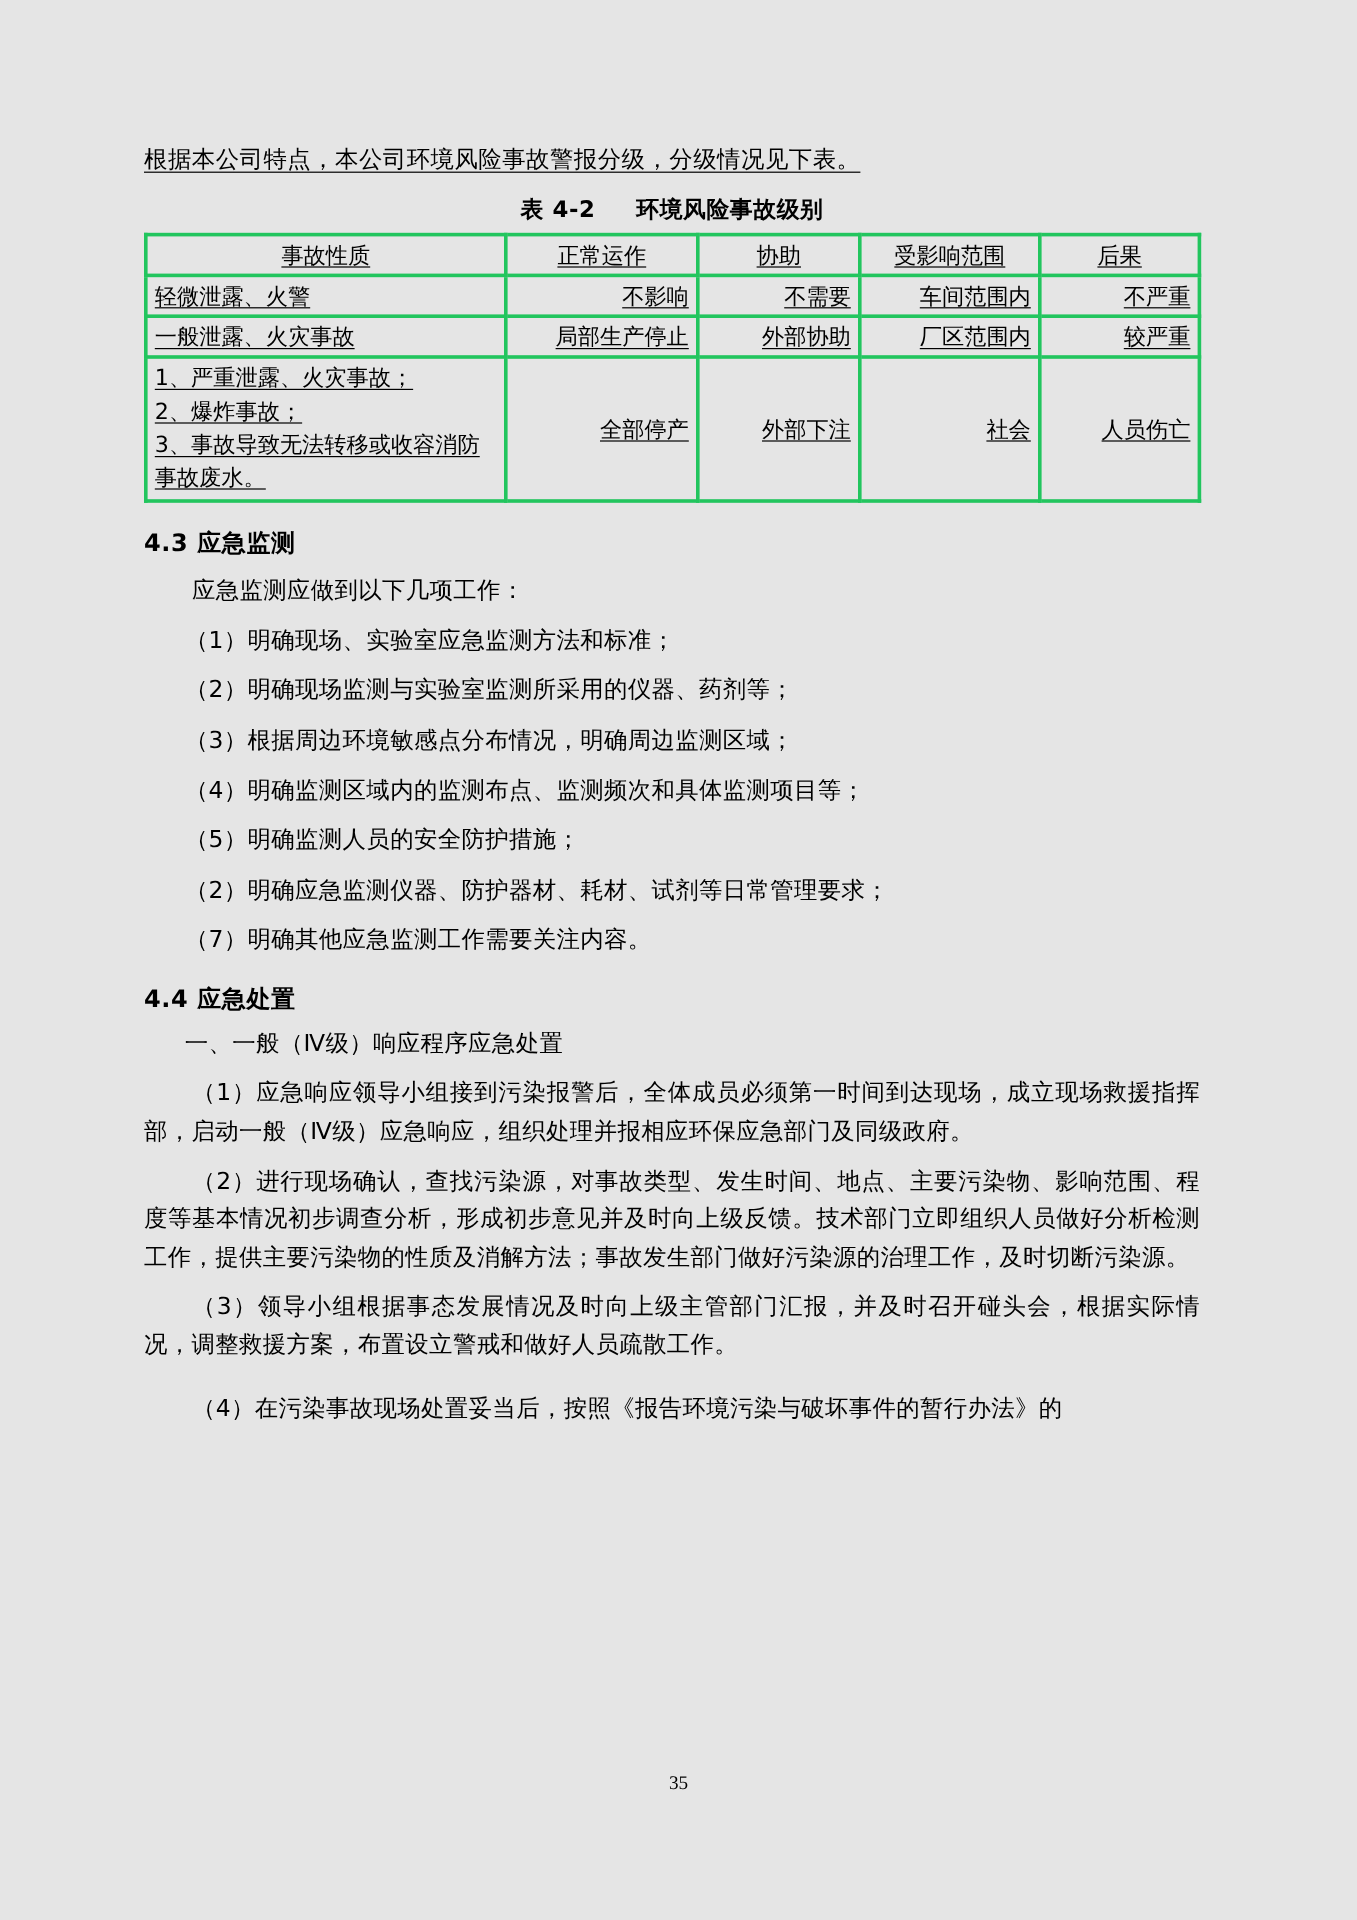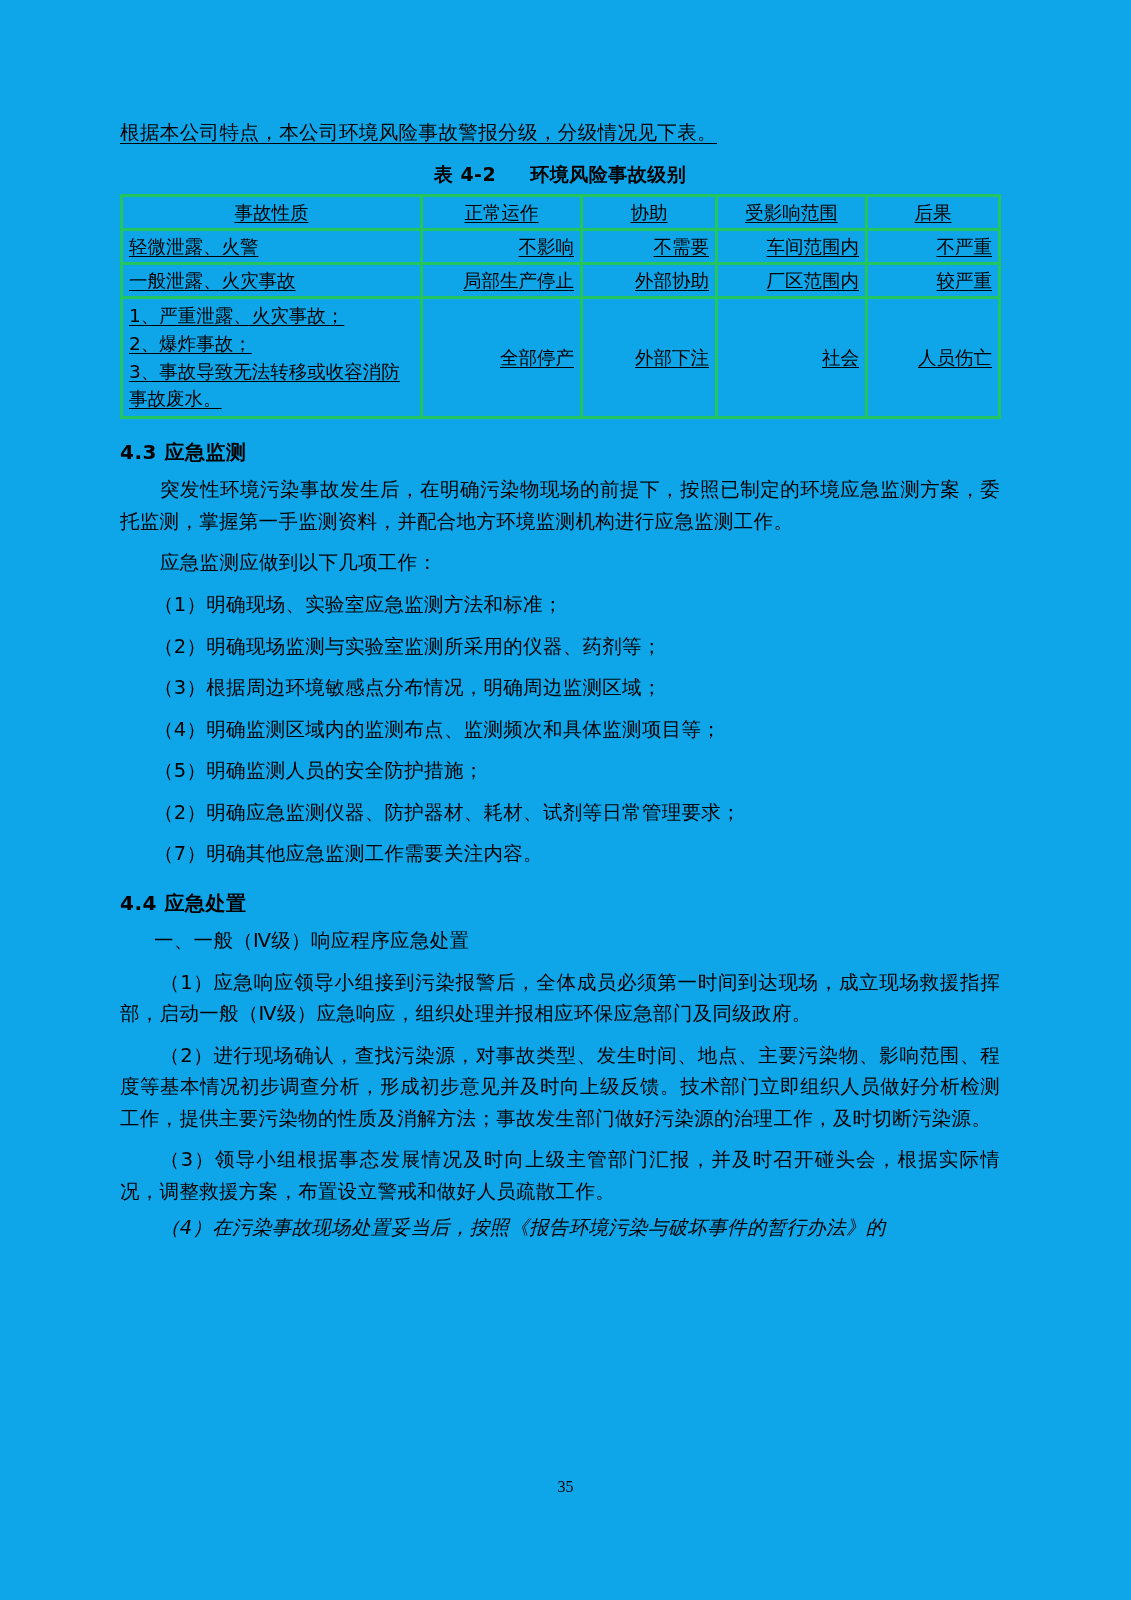--- a/index.html
+++ b/index.html
@@ -4,21 +4,21 @@
 <style>
   html, body {
     margin: 0;
     padding: 0;
     background: #ffffff;
   }
   .page {
     position: relative;
     width: 1131px;
     height: 1600px;
-    background: #0ea5e9;
+    background: #e5e5e5;
     margin: 0 auto;
     box-sizing: border-box;
     font-family: "DejaVu Sans", "Liberation Sans", sans-serif;
     color: #000000;
   }
   .content {
     position: absolute;
     left: 120px;
     top: 118px;
     width: 880px;
@@ -155,37 +155,36 @@
           <td class="c"><span class="u">全部停产</span></td>
           <td class="c"><span class="u">外部下注</span></td>
           <td class="c"><span class="u">社会</span></td>
           <td class="c"><span class="u">人员伤亡</span></td>
         </tr>
       </tbody>
     </table>
 
     <h2 class="sec">4.3 应急监测</h2>
 
-    <p class="para indent">突发性环境污染事故发生后，在明确污染物现场的前提下，按照已制定的环境应急监测方案，委托监测，掌握第一手监测资料，并配合地方环境监测机构进行应急监测工作。</p>
     <p class="para indent" style="margin-top:10px;">应急监测应做到以下几项工作：</p>
 
     <p class="item" style="margin-top:10px;">（1）明确现场、实验室应急监测方法和标准；</p>
     <p class="item" style="margin-top:10px;">（2）明确现场监测与实验室监测所采用的仪器、药剂等；</p>
     <p class="item" style="margin-top:10px;">（3）根据周边环境敏感点分布情况，明确周边监测区域；</p>
     <p class="item" style="margin-top:10px;">（4）明确监测区域内的监测布点、监测频次和具体监测项目等；</p>
     <p class="item" style="margin-top:10px;">（5）明确监测人员的安全防护措施；</p>
     <p class="item" style="margin-top:10px;">（2）明确应急监测仪器、防护器材、耗材、试剂等日常管理要求；</p>
     <p class="item" style="margin-top:10px;">（7）明确其他应急监测工作需要关注内容。</p>
 
     <h2 class="sec">4.4 应急处置</h2>
 
     <p class="item">一、一般（Ⅳ级）响应程序应急处置</p>
 
     <p class="para indent" style="margin-top:10px;">（1）应急响应领导小组接到污染报警后，全体成员必须第一时间到达现场，成立现场救援指挥部，启动一般（Ⅳ级）应急响应，组织处理并报相应环保应急部门及同级政府。</p>
     <p class="para indent" style="margin-top:10px;">（2）进行现场确认，查找污染源，对事故类型、发生时间、地点、主要污染物、影响范围、程度等基本情况初步调查分析，形成初步意见并及时向上级反馈。技术部门立即组织人员做好分析检测工作，提供主要污染物的性质及消解方法；事故发生部门做好污染源的治理工作，及时切断污染源。</p>
     <p class="para indent" style="margin-top:10px;">（3）领导小组根据事态发展情况及时向上级主管部门汇报，并及时召开碰头会，根据实际情况，调整救援方案，布置设立警戒和做好人员疏散工作。</p>
-    <p class="para indent" style="margin-top:4px;font-style:italic;">（4）在污染事故现场处置妥当后，按照《报告环境污染与破坏事件的暂行办法》的</p>
+    <p class="para indent" style="margin-top:22px;">（4）在污染事故现场处置妥当后，按照《报告环境污染与破坏事件的暂行办法》的</p>
 
   </div>
 
   <div class="page-number">35</div>
 
 </div>
 
 </body></html>

